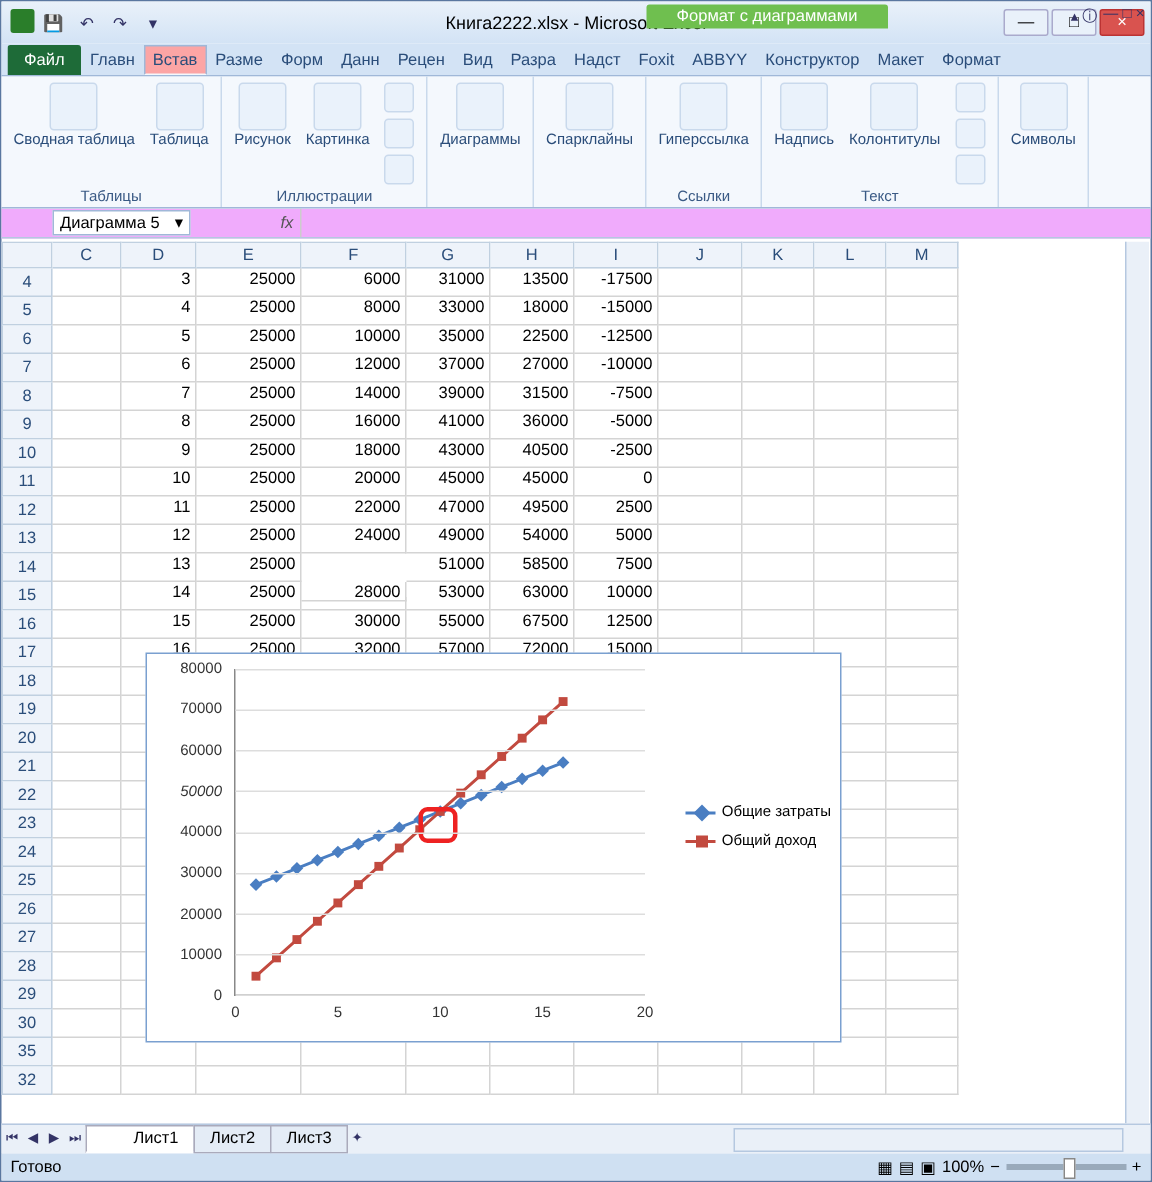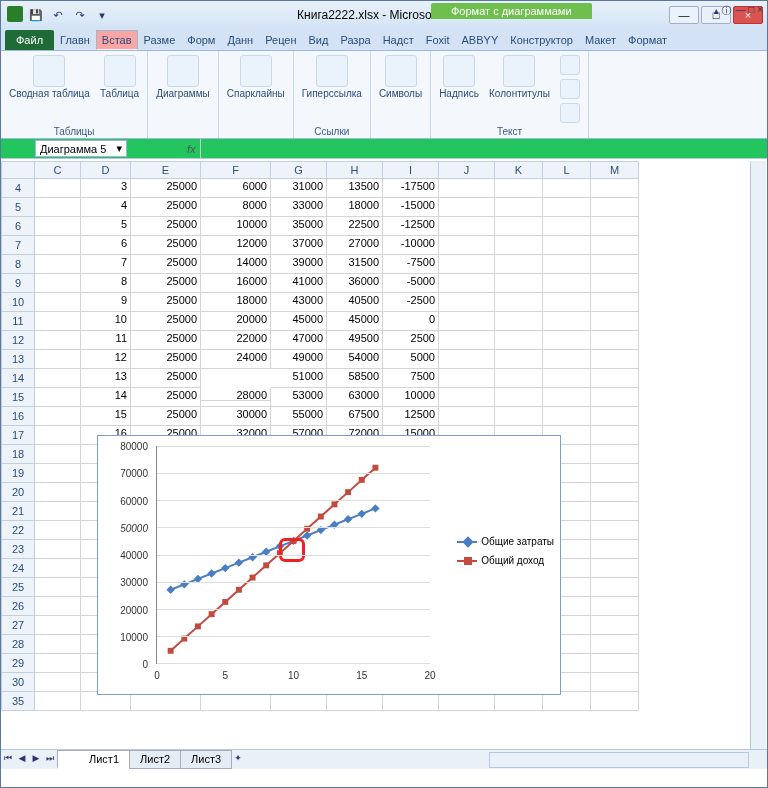--- a/index.html
+++ b/index.html
@@ -21,21 +21,21 @@
 .ribbon-body { height: 88px; background: #f4f8fd; border-bottom: 1px solid #a0b8d8; display: flex; position: relative; }
 .rgroup { border-right: 1px solid #c9d9ec; padding: 2px 8px 0 8px; position: relative; display: flex; flex-direction: column; align-items: center; }
 .rgroup-label { position: absolute; bottom: 1px; left: 0; right: 0; text-align: center; font-size: 10px; color: #3a5a85; }
 .rgroup-items { display: flex; gap: 10px; }
 .rbtn { display: flex; flex-direction: column; align-items: center; gap: 2px; padding-top: 2px; }
 .rbtn-ic { width: 32px; height: 32px; background: #eaf2fb; border: 1px solid #c9d9ec; border-radius: 3px; }
 .rbtn-ic.sm { width: 20px; height: 20px; }
 .rbtn-lb { font-size: 10px; color: #2a4d7a; text-align: center; line-height: 1; }
 .rbtn-col { display: flex; flex-direction: column; gap: 4px; padding-top: 2px; }
 .ribbon-end { position: absolute; right: 4px; top: 3px; display: flex; gap: 4px; font-size: 10px; color: #336; }
-.namebox-row { height: 20px; border-bottom: 1px solid #b5c8e0; display: flex; align-items: center; background: #22c55e; }
+.namebox-row { height: 20px; border-bottom: 1px solid #b5c8e0; display: flex; align-items: center; background: #f0abfc; }
 .namebox { width: 92px; border: 1px solid #a0b8d8; margin-left: 34px; font-size: 11px; padding: 1px 4px; background: #fff; display: flex; justify-content: space-between; align-items: center; }
 .fx { margin-left: 60px; font-style: italic; font-size: 11px; color: #555; }
 .fbar { flex: 1; border-left: 1px solid #ccc; height: 100%; margin-left: 4px; }
 .grid-area { position: absolute; top: 160px; left: 0; right: 0; bottom: 38px; overflow: hidden; }
 .colhead { display: flex; height: 18px; }
 .ch { border: 1px solid #c0d0e0; border-left: none; background: #eef3fa; text-align: center; font-size: 11px; color: #2a4d7a; line-height: 16px; }
 .rowhead { width: 34px; border: 1px solid #c0d0e0; border-top: none; background: #eef3fa; text-align: center; font-size: 11px; color: #2a4d7a; line-height: 18px; }
 .row { display: flex; height: 19px; }
 .cell { border-right: 1px solid #d4d4d4; border-bottom: 1px solid #d4d4d4; font-size: 11px; padding: 1px 3px; text-align: right; overflow: hidden; white-space: nowrap; }
 .corner { width: 34px; border: 1px solid #c0d0e0; background: #eef3fa; }
@@ -125,66 +125,84 @@
             <div class="rbtn-ic"></div>
             <div class="rbtn-lb">Таблица</div>
           </div>
         </div>
         <div class="rgroup-label">Таблицы</div>
       </div>
       <div class="rgroup">
         <div class="rgroup-items">
           <div class="rbtn">
             <div class="rbtn-ic"></div>
-            <div class="rbtn-lb">Диаграммы</div>
-          </div>
-        </div>
-      </div>
-      <div class="rgroup">
-        <div class="rgroup-items">
-          <div class="rbtn">
-            <div class="rbtn-ic"></div>
-            <div class="rbtn-lb">Спарклайны</div>
-          </div>
-        </div>
-      </div>
-      <div class="rgroup">
-        <div class="rgroup-items">
-          <div class="rbtn">
-            <div class="rbtn-ic"></div>
-            <div class="rbtn-lb">Гиперссылка</div>
-          </div>
-        </div>
-        <div class="rgroup-label">Ссылки</div>
-      </div>
-      <div class="rgroup">
-        <div class="rgroup-items">
-          <div class="rbtn">
-            <div class="rbtn-ic"></div>
-            <div class="rbtn-lb">Символы</div>
-          </div>
-        </div>
-      </div>
-      <div class="rgroup">
-        <div class="rgroup-items">
-          <div class="rbtn">
-            <div class="rbtn-ic"></div>
-            <div class="rbtn-lb">Надпись</div>
-          </div>
-          <div class="rbtn">
-            <div class="rbtn-ic"></div>
-            <div class="rbtn-lb">Колонтитулы</div>
+            <div class="rbtn-lb">Рисунок</div>
+          </div>
+          <div class="rbtn">
+            <div class="rbtn-ic"></div>
+            <div class="rbtn-lb">Картинка</div>
           </div>
           <div class="rbtn-col">
             <div class="rbtn-ic sm"></div>
             <div class="rbtn-ic sm"></div>
             <div class="rbtn-ic sm"></div>
           </div>
         </div>
+        <div class="rgroup-label">Иллюстрации</div>
+      </div>
+      <div class="rgroup">
+        <div class="rgroup-items">
+          <div class="rbtn">
+            <div class="rbtn-ic"></div>
+            <div class="rbtn-lb">Диаграммы</div>
+          </div>
+        </div>
+      </div>
+      <div class="rgroup">
+        <div class="rgroup-items">
+          <div class="rbtn">
+            <div class="rbtn-ic"></div>
+            <div class="rbtn-lb">Спарклайны</div>
+          </div>
+        </div>
+      </div>
+      <div class="rgroup">
+        <div class="rgroup-items">
+          <div class="rbtn">
+            <div class="rbtn-ic"></div>
+            <div class="rbtn-lb">Гиперссылка</div>
+          </div>
+        </div>
+        <div class="rgroup-label">Ссылки</div>
+      </div>
+      <div class="rgroup">
+        <div class="rgroup-items">
+          <div class="rbtn">
+            <div class="rbtn-ic"></div>
+            <div class="rbtn-lb">Надпись</div>
+          </div>
+          <div class="rbtn">
+            <div class="rbtn-ic"></div>
+            <div class="rbtn-lb">Колонтитулы</div>
+          </div>
+          <div class="rbtn-col">
+            <div class="rbtn-ic sm"></div>
+            <div class="rbtn-ic sm"></div>
+            <div class="rbtn-ic sm"></div>
+          </div>
+        </div>
         <div class="rgroup-label">Текст</div>
+      </div>
+      <div class="rgroup">
+        <div class="rgroup-items">
+          <div class="rbtn">
+            <div class="rbtn-ic"></div>
+            <div class="rbtn-lb">Символы</div>
+          </div>
+        </div>
       </div>
     </div>
 
   <div class="namebox-row">
     <div class="namebox">
       <span>Диаграмма 5</span>
         <span>▾</span>
     </div>
     <span class="fx">fx</span>
     <div class="fbar"></div>
@@ -579,20 +597,34 @@
           <div class="cell" style="width: 56px;"></div>
           <div class="cell" style="width: 56px;"></div>
           <div class="cell" style="width: 56px;"></div>
           <div class="cell" style="width: 56px;"></div>
           <div class="cell" style="width: 48px;"></div>
           <div class="cell" style="width: 48px;"></div>
           <div class="cell" style="width: 48px;"></div>
         </div>
         <div class="row">
           <div class="rowhead">35</div>
+          <div class="cell" style="width: 46px;"></div>
+          <div class="cell" style="width: 50px;"></div>
+          <div class="cell" style="width: 70px;"></div>
+          <div class="cell" style="width: 70px;"></div>
+          <div class="cell" style="width: 56px;"></div>
+          <div class="cell" style="width: 56px;"></div>
+          <div class="cell" style="width: 56px;"></div>
+          <div class="cell" style="width: 56px;"></div>
+          <div class="cell" style="width: 48px;"></div>
+          <div class="cell" style="width: 48px;"></div>
+          <div class="cell" style="width: 48px;"></div>
+        </div>
+        <div class="row">
+          <div class="rowhead">32</div>
           <div class="cell" style="width: 46px;"></div>
           <div class="cell" style="width: 50px;"></div>
           <div class="cell" style="width: 70px;"></div>
           <div class="cell" style="width: 70px;"></div>
           <div class="cell" style="width: 56px;"></div>
           <div class="cell" style="width: 56px;"></div>
           <div class="cell" style="width: 56px;"></div>
           <div class="cell" style="width: 56px;"></div>
           <div class="cell" style="width: 48px;"></div>
           <div class="cell" style="width: 48px;"></div>
@@ -686,14 +718,26 @@
     <span class="nav-tri">⏭</span>
     <div id="stabs" style="display:flex">
         <div class="stab active">Лист1</div>
         <div class="stab inactive">Лист2</div>
         <div class="stab inactive">Лист3</div>
       </div>
     <span class="nav-tri">✦</span>
     <div class="scroll-h"></div>
   </div>
 
+  <div class="statusbar">
+    <span>Готово</span>
+    <div class="zoom">
+      <span>▦</span>
+      <span>▤</span>
+      <span>▣</span>
+      <span>100%</span>
+      <span>−</span>
+      <div class="zoom-slider"></div>
+      <span>+</span>
+    </div>
+  </div>
 
 </div>
 
 </body></html>

